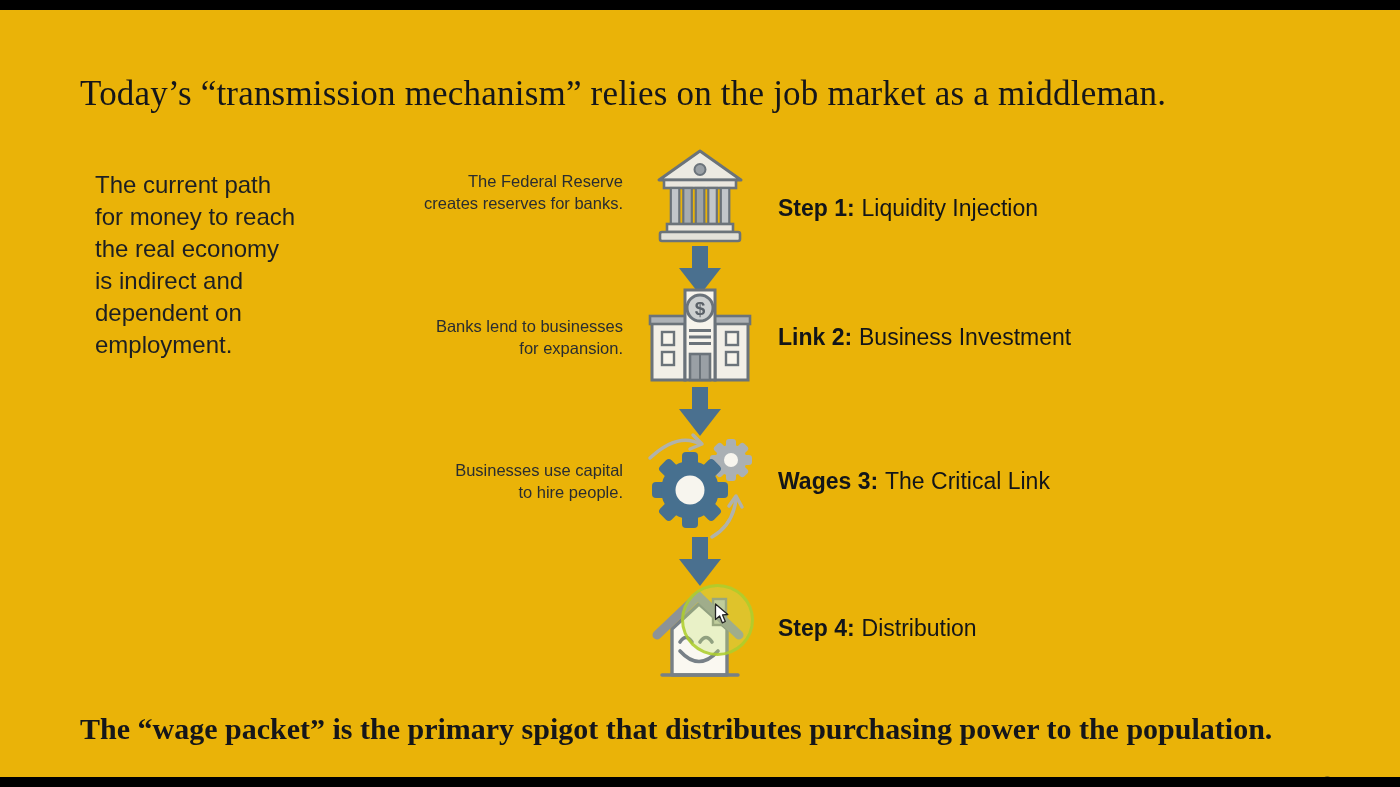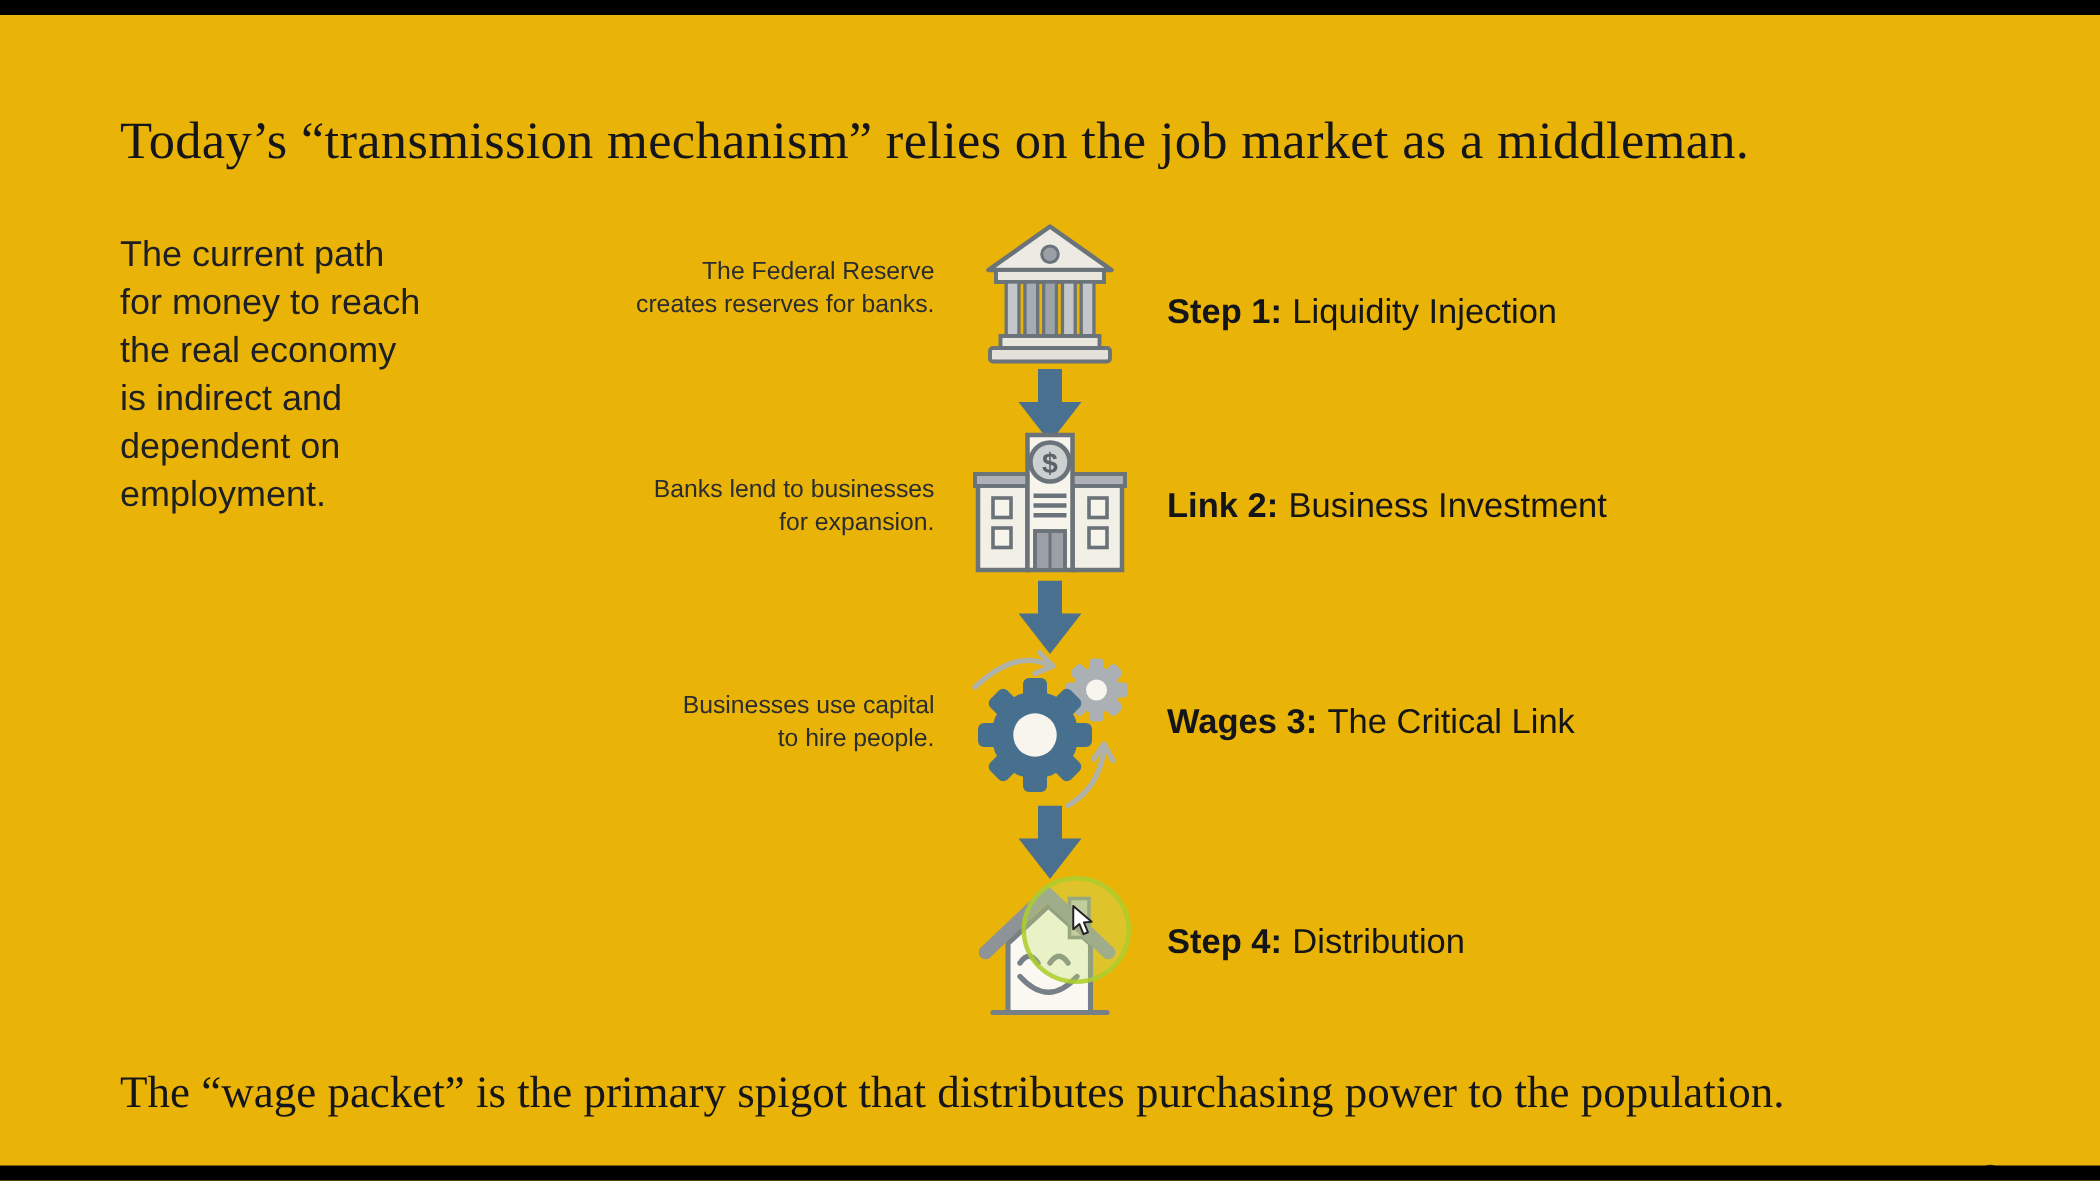--- a/index.html
+++ b/index.html
@@ -9,39 +9,39 @@
   }
   .bar{position:absolute;left:0;width:1400px;height:10px;background:#000;}
   .bar.top{top:0}
   .bar.bottom{bottom:0}
   .title{
     position:absolute;left:80px;top:74px;margin:0;
     font-family:"Liberation Serif","DejaVu Serif",serif;font-weight:400;
     font-size:35px;color:#15161a;letter-spacing:.2px;white-space:nowrap;
   }
   .intro{
-    position:absolute;left:80px;top:154px;margin:0;
+    position:absolute;left:80px;top:154px;margin:15px;
     font-size:24px;line-height:32px;color:#1d1f23;white-space:pre-line;
   }
   .caption{
     position:absolute;width:360px;right:777px;text-align:right;
     transform:translateY(-50%);font-size:16.5px;line-height:22px;
     color:#2a2d30;white-space:pre-line;
   }
   .icon{position:absolute;left:700px;transform:translate(-50%,-50%);line-height:0;}
   .step-label{
     position:absolute;left:778px;transform:translateY(-50%);
     font-size:23px;color:#131519;white-space:nowrap;
   }
   .step-label .b{font-weight:700;}
   .step-label .r{margin-left:.3em;}
   .flow-arrow{position:absolute;left:700px;transform:translateX(-50%);line-height:0;}
   .footer{
     position:absolute;left:80px;top:712px;margin:0;
-    font-family:"Liberation Serif","DejaVu Serif",serif;font-weight:400;
+    font-family:"Liberation Serif","DejaVu Serif",serif;font-weight:700;
     font-size:30px;color:#15161a;white-space:nowrap;
   }
   .watermark{
     position:absolute;right:32px;top:771px;display:flex;align-items:center;gap:5px;
     color:#33332e;font-size:13.5px;font-weight:700;letter-spacing:.1px;flex-direction:column;
   }
   .highlight{
     position:absolute;left:681px;top:584px;width:67px;height:66px;
     border-radius:50%;border:3px solid rgba(172,204,43,.85);
     background:rgba(201,227,115,.33);

